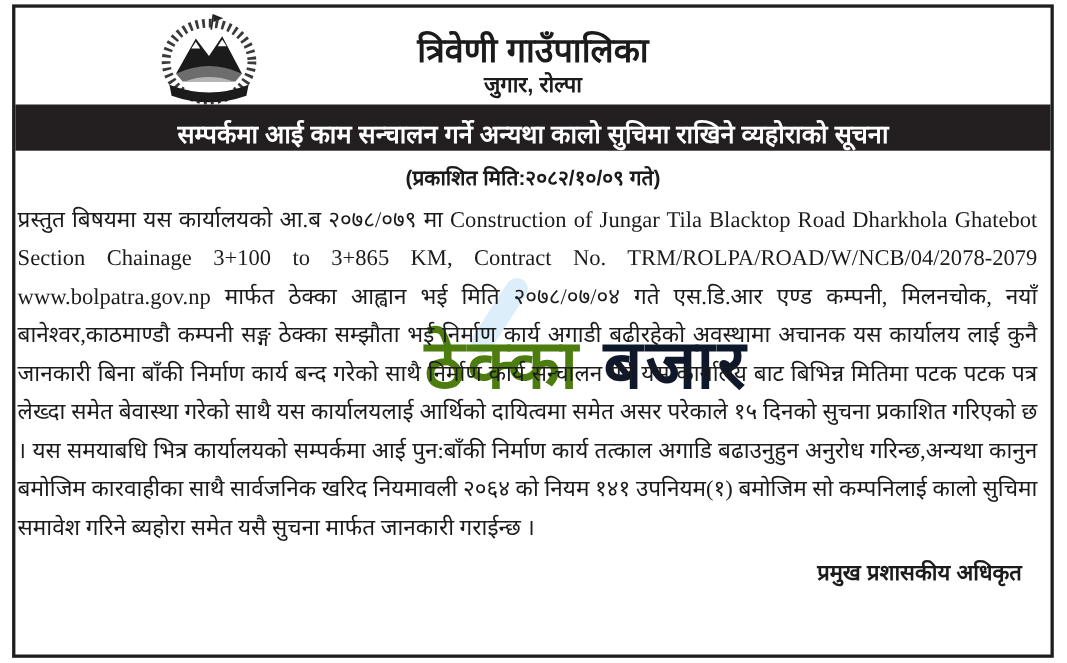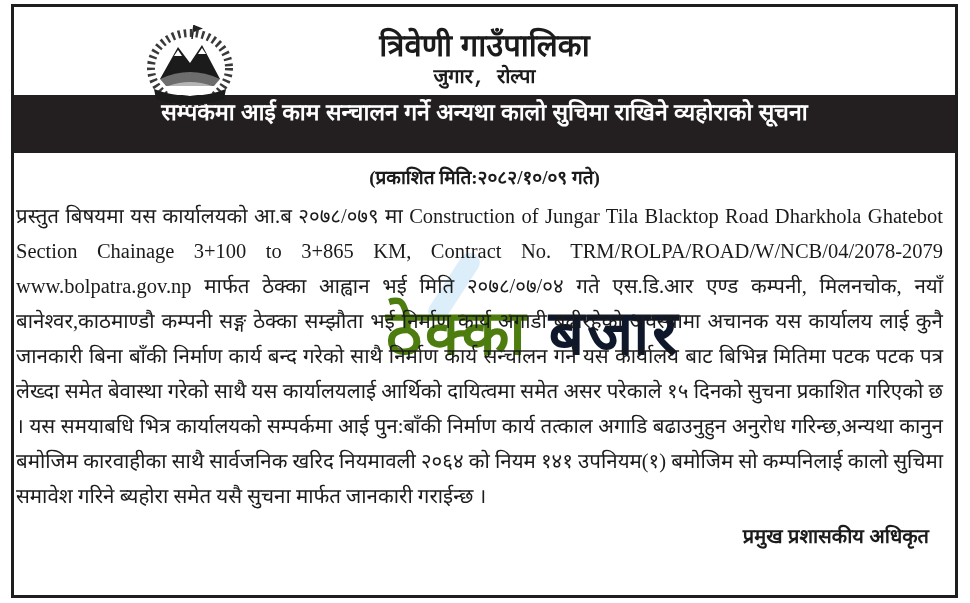--- a/index.html
+++ b/index.html
@@ -21,37 +21,37 @@
   }
   .watermark .wm-text {
     position:absolute; left:0; top:52px; white-space:nowrap;
     font-family:"Liberation Sans","DejaVu Sans",sans-serif;
     font-weight:bold; font-size:62px; line-height:62px; letter-spacing:3px;
   }
 
   .content { position:relative; z-index:1; }
 
   
-  .header { position:relative; padding-top:7px; text-align:center;margin-top:12px; }
+  .header { position:relative; padding-top:19px; text-align:center; }
   .logo { position:absolute; left:130px; top:4px; width:92px; height:88px; }
   .h-muni   { font-family:"Liberation Sans","DejaVu Sans",sans-serif; font-weight:bold; font-size:31px; line-height:39px; }
   .h-office { font-family:"Liberation Sans","DejaVu Sans",sans-serif; font-weight:bold; font-size:29px; line-height:38px; }
-  .h-addr   { font-family:Liberation Mono, monospace; font-weight:bold; font-size:20px; line-height:26px; }
+  .h-addr   { font-family:Liberation Sans, sans-serif; font-weight:bold; font-size:20px; line-height:26px; }
 
   
   .banner {
-    margin-top:4px; height:58px; background:#231f20;
-    display:flex; align-items:flex-start; justify-content:center;
+    margin-top:4px; height:42px; background:#231f20;
+    display:flex; align-items:flex-end; justify-content:center;
     color:#ffffff; font-family:"Liberation Sans","DejaVu Sans",sans-serif;
     font-weight:bold; font-size:23px;
   }
 
   
   .pub-date { margin-top:11px; text-align:center; font-weight:bold; font-size:19px;
-              font-family:Liberation Serif, serif; }
+              font-family:Liberation Sans, sans-serif; }
 
   
   .body-text {
     margin:9px 12px 0 2px;
     font-size:20.5px; line-height:35px;
     text-align:justify;
   }
 
   
   .signature {

